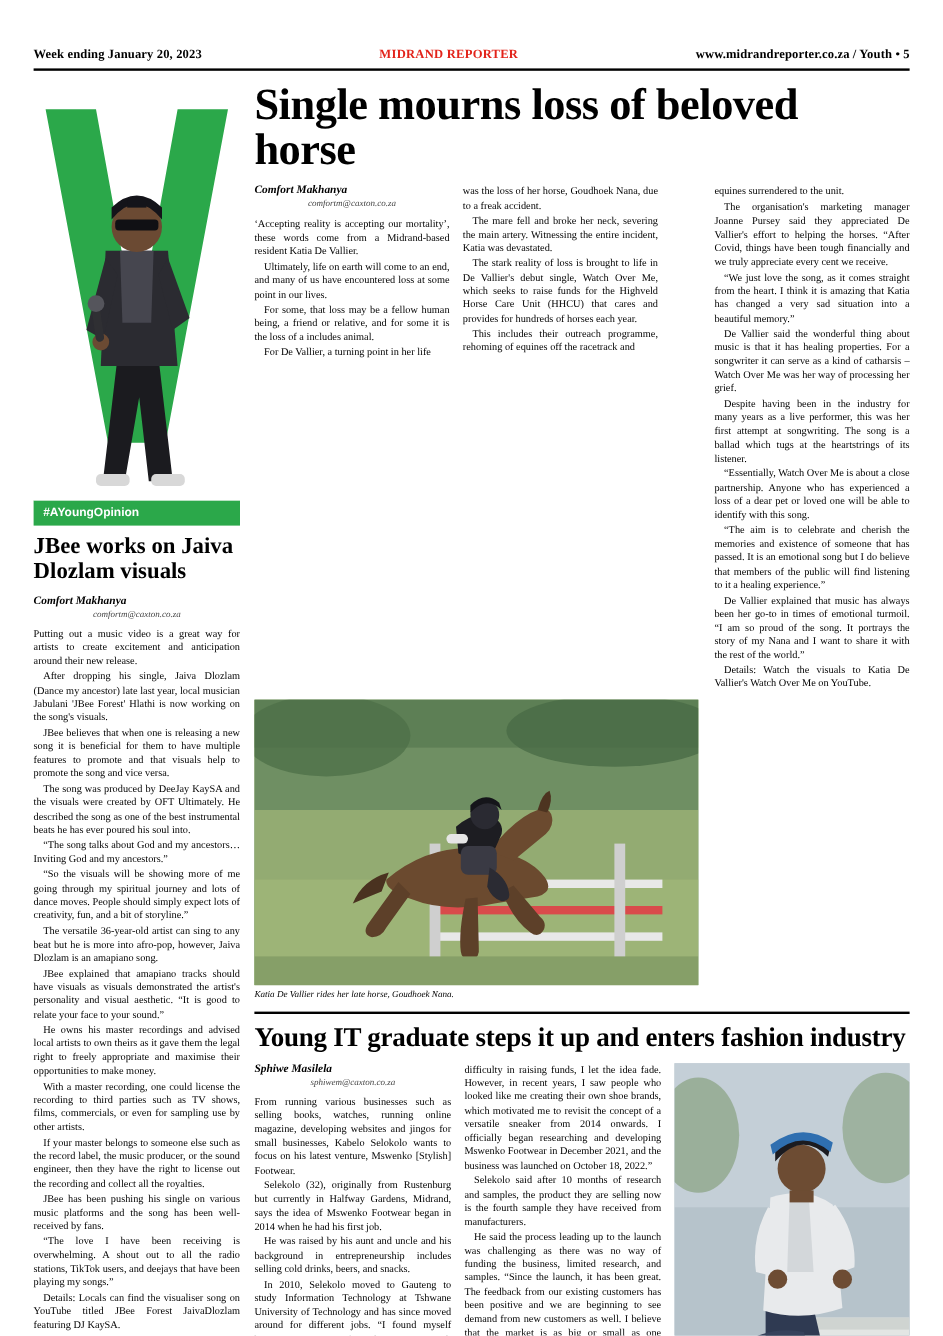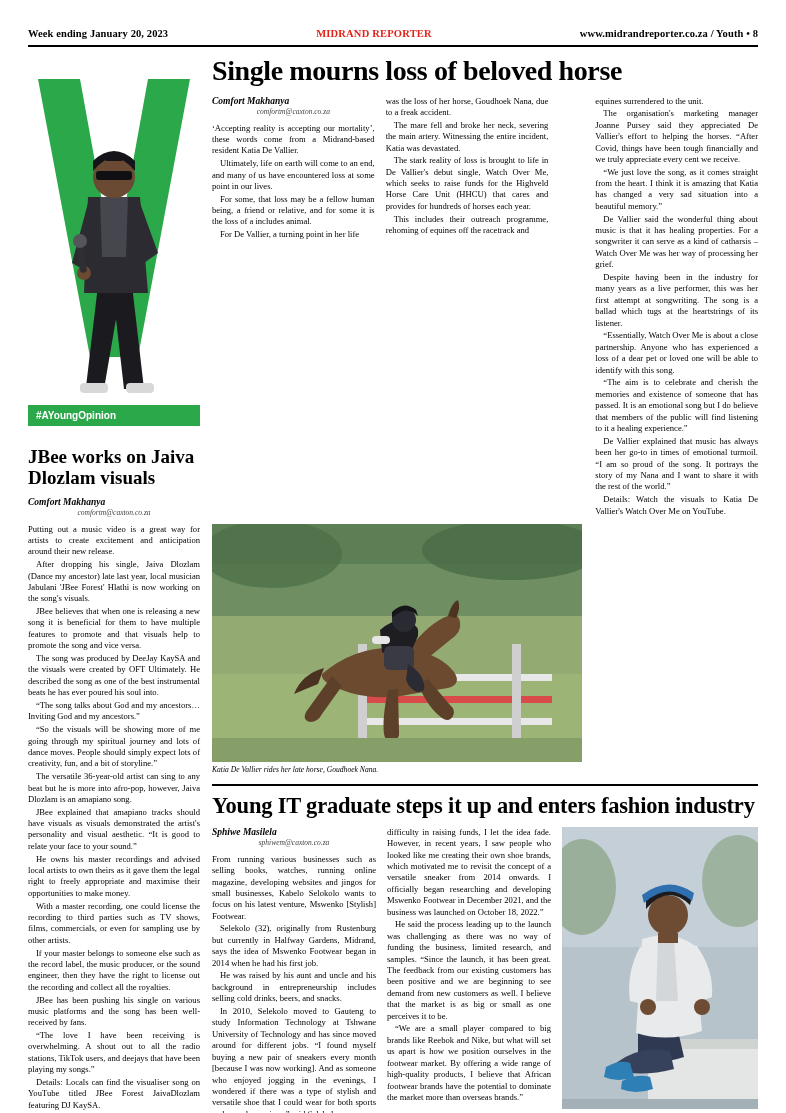--- a/index.html
+++ b/index.html
@@ -7,21 +7,21 @@
     width:786px;
     background:#ffffff;
     font-family:"Liberation Serif", serif;
     color:#000;
   }
   .page{
     position:relative;
     width:786px;
     height:1113px;
     box-sizing:border-box;
-    padding:28px 28px 14px 28px;
+    padding:40px 28px 14px 28px;
     background:#fff;
     overflow:hidden;
   }
   
   .masthead{
     display:flex;
     align-items:center;
     justify-content:space-between;
     font-family:"Liberation Serif", serif;
     font-size:10.5px;
@@ -52,21 +52,21 @@
     font-size:10px;
     font-weight:bold;
     padding:5px 8px;
     margin-top:0px;
   }
   .lead-head{
     font-family:"Liberation Serif", serif;
     font-size:19px;
     font-weight:bold;
     line-height:1.12;
-    margin:20px 0 8px 0;
+    margin:7px 0 8px 0;
   }
   .byline{
     font-family:"Liberation Serif", serif;
     font-size:9.5px;
     font-weight:bold;
     font-style:italic;
     margin-bottom:1px;
   }
   .byline-mail{
     font-family:"Liberation Serif", serif;
@@ -81,21 +81,21 @@
     line-height:1.33;
     text-align:justify;
     hyphens:auto;
   }
   .body-text p{margin:0 0 0.15em 0;text-indent:0;}
   .body-text p+p{text-indent:8px;}
   .hr-thick{border:0;border-top:2px solid #000;margin:10px 0 8px 0;}
   .headline-xl{
     font-family:"Liberation Serif", serif;
     font-weight:bold;
-    font-size:28px;
+    font-size:37px;
     line-height:1.02;
     letter-spacing:-0.4px;
     margin:0 0 10px 0;
   }
   .headline-l{
     font-family:"Liberation Serif", serif;
     font-weight:bold;
     font-size:22.5px;
     line-height:1.04;
     letter-spacing:-0.2px;
@@ -130,21 +130,21 @@
 <body>
 
 <div class="page">
 
   <div class="masthead">
     <div class="left">Week ending January 20, 2023</div>
     <div class="center">MIDRAND REPORTER</div>
     <div class="right">
       <span>www.midrandreporter.co.za</span>
       <span class="sep">/</span>
-      <span>Youth • 8</span>
+      <span>Youth • 5</span>
     </div>
   </div>
 
   <div class="body-wrap">
 
     <div class="left-col">
 
       <div class="feature-photo">
         <svg class="sky" viewBox="0 0 172 348" preserveAspectRatio="none">
           <rect x="0" y="0" width="172" height="348" fill="#ffffff"></rect>
@@ -294,20 +294,21 @@
                   <p>From running various businesses such as selling books, watches, running online magazine, developing websites and jingos for small businesses, Kabelo Selokolo wants to focus on his latest venture, Mswenko [Stylish] Footwear.</p>
                   <p>Selekolo (32), originally from Rustenburg but currently in Halfway Gardens, Midrand, says the idea of Mswenko Footwear began in 2014 when he had his first job.</p>
                   <p>He was raised by his aunt and uncle and his background in entrepreneurship includes selling cold drinks, beers, and snacks.</p>
                   <p>In 2010, Selekolo moved to Gauteng to study Information Technology at Tshwane University of Technology and has since moved around for different jobs. “I found myself buying a new pair of sneakers every month [because I was now working]. And as someone who enjoyed jogging in the evenings, I wondered if there was a type of stylish and versatile shoe that I could wear for both sports and casual occasions,” said Selekolo.</p>
 
                 </div>
               </div>
               <div style="flex:1;min-width:0;">
                 <div class="body-text" style="margin-top:0;">
                   <p>difficulty in raising funds, I let the idea fade. However, in recent years, I saw people who looked like me creating their own shoe brands, which motivated me to revisit the concept of a versatile sneaker from 2014 onwards. I officially began researching and developing Mswenko Footwear in December 2021, and the business was launched on October 18, 2022.”</p>
+                  <p>Selekolo said after 10 months of research and samples, the product they are selling now is the fourth sample they have received from manufacturers.</p>
                   <p>He said the process leading up to the launch was challenging as there was no way of funding the business, limited research, and samples. “Since the launch, it has been great. The feedback from our existing customers has been positive and we are beginning to see demand from new customers as well. I believe that the market is as big or small as one perceives it to be.</p>
                   <p>“We are a small player compared to big brands like Reebok and Nike, but what will set us apart is how we position ourselves in the footwear market. By offering a wide range of high-quality products, I believe that African footwear brands have the potential to dominate the market more than overseas brands.”</p>
                 </div>
               </div>
             </div>
           </div>
 
           <div class="s2-photo-col">
             <div class="s2-photo">
               <svg class="sky" viewBox="0 0 196 282" preserveAspectRatio="none">

